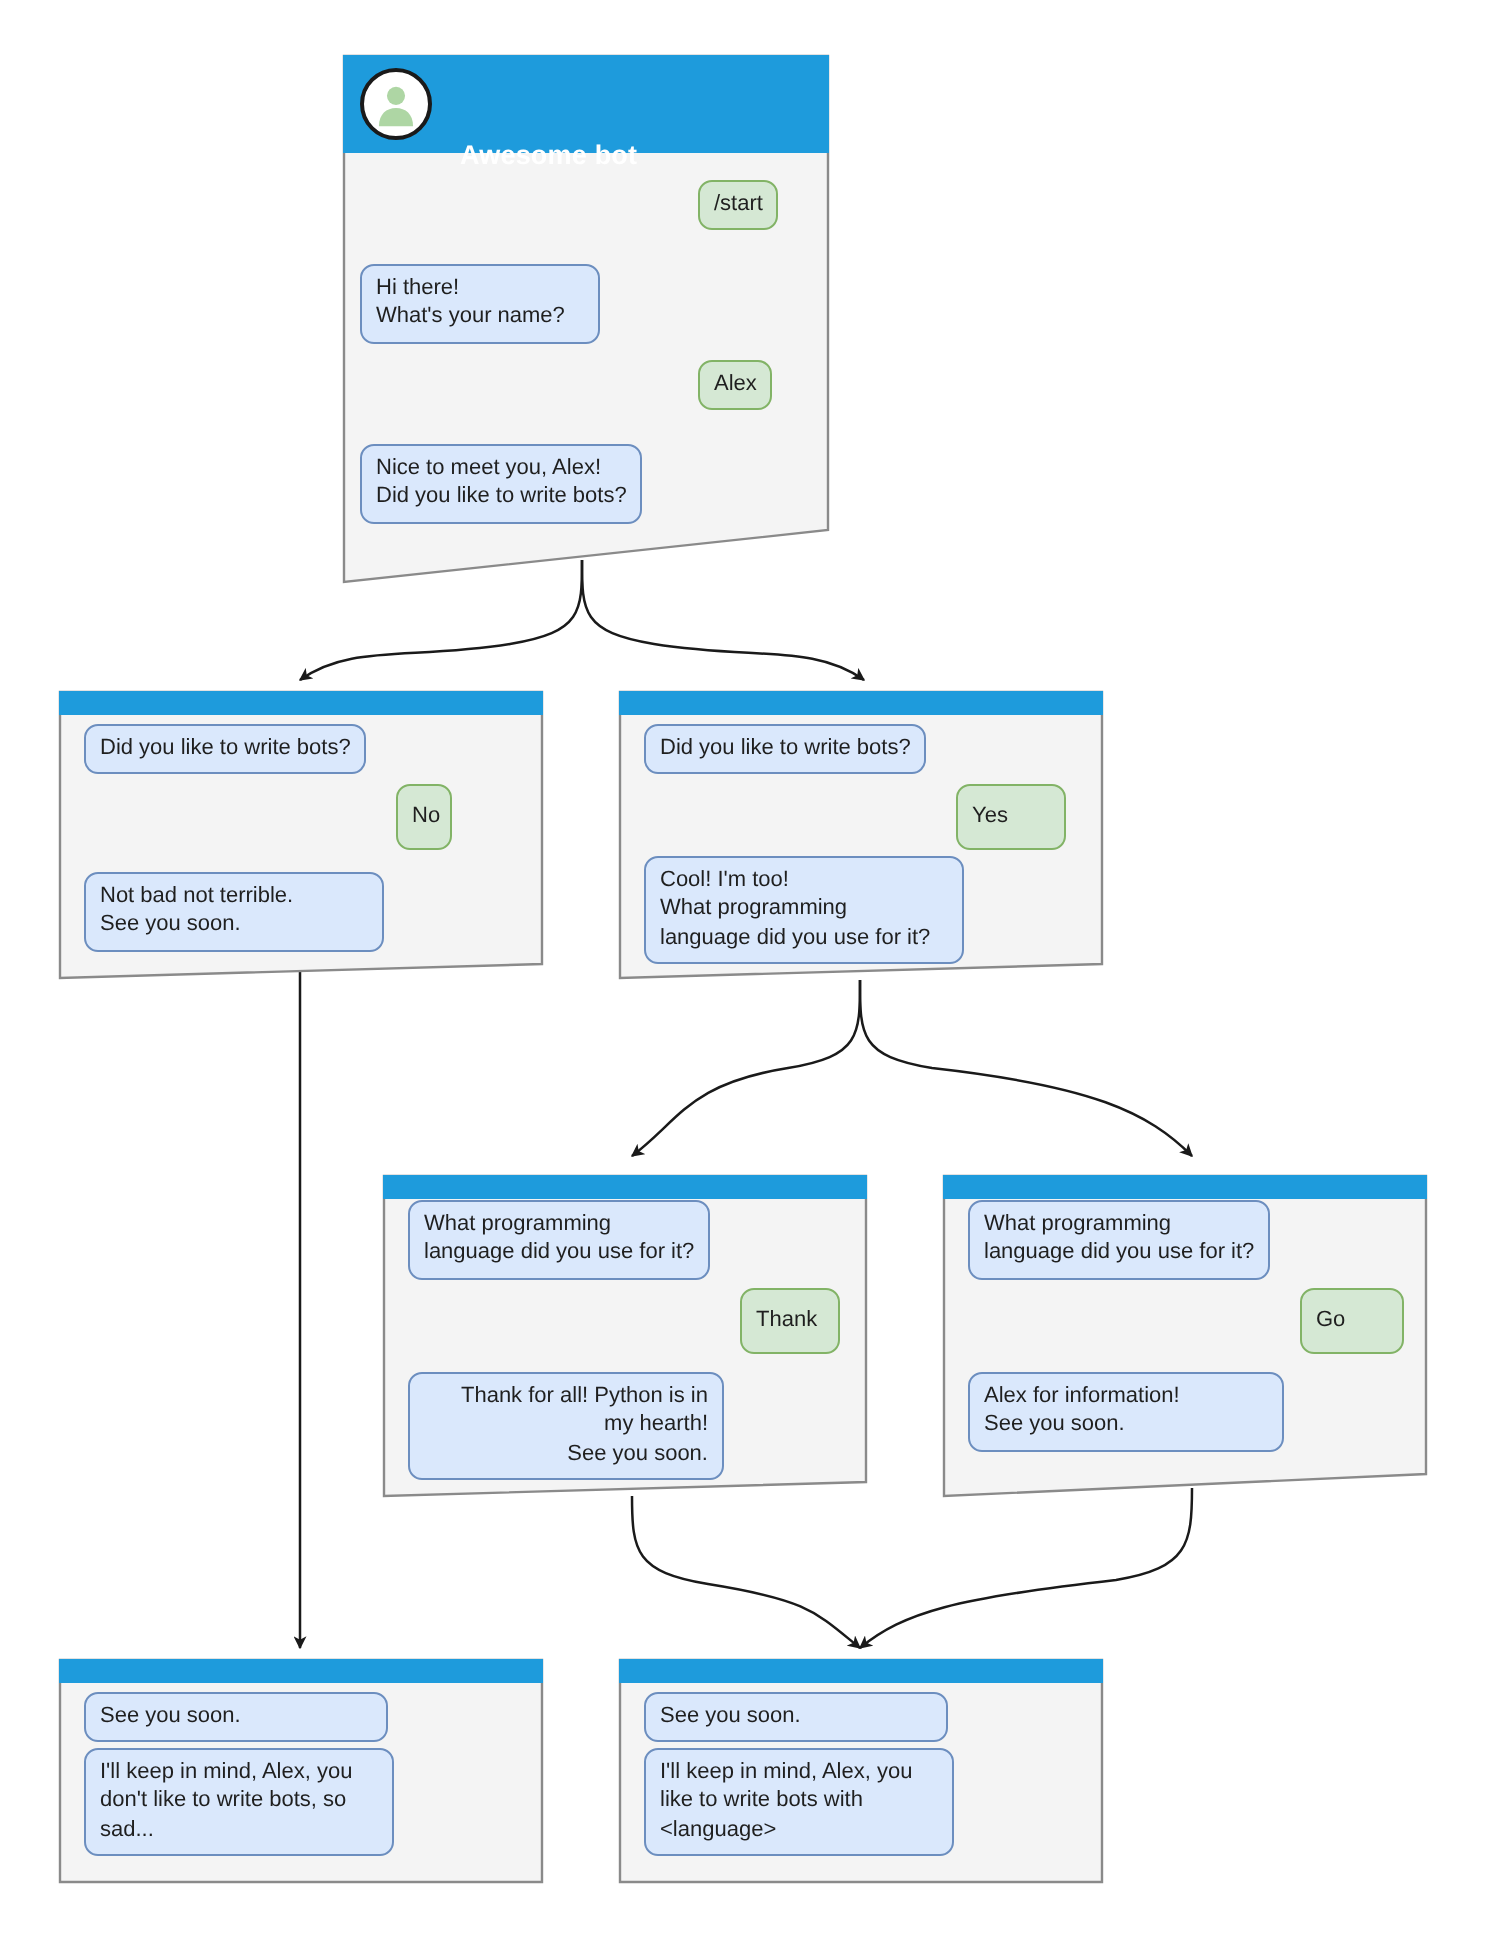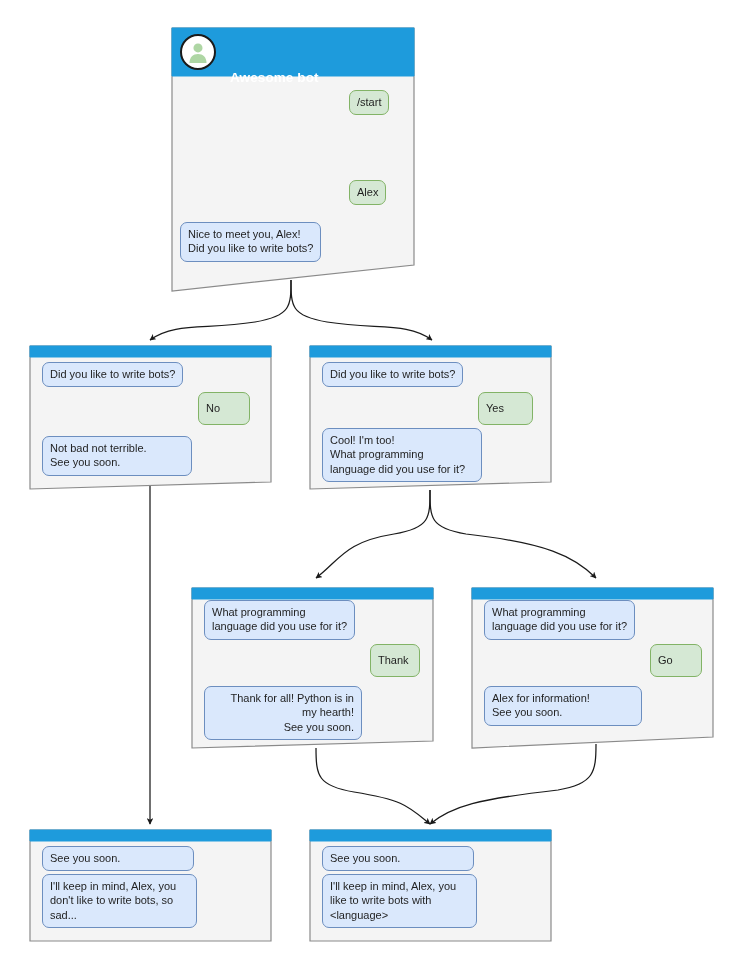--- a/index.html
+++ b/index.html
@@ -73,34 +73,36 @@
     <div class="content">
       <div class="avatar" style="left:12px;top:10px;width:36px;height:36px;">
         <svg class="glyph" viewBox="0 0 36 36">
           <circle cx="18" cy="13.4" r="5.1" fill="#aed6a4"></circle>
           <path d="M8.4,30.5 C8.4,23.6 12.6,20.2 18,20.2 C23.4,20.2 27.6,23.6 27.6,30.5 Z" fill="#aed6a4"></path>
         </svg>
       </div>
       <div class="hdr-title" style="left:62px;top:20px;margin-top:26px;">Awesome bot</div>
 
       <div class="bub out" style="left:181px;top:66px;">/start</div>
+      <div class="bub in" style="left:12px;top:108px;width:120px;">Hi there!
+What's your name?</div>
       <div class="bub out" style="left:181px;top:156px;">Alex</div>
       <div class="bub in" style="left:12px;top:198px;">Nice to meet you, Alex!
 Did you like to write bots?</div>
     </div>
   </div>
 
   <div class="node" style="left:28px;top:344px;width:245px;height:148px;">
     <svg class="shell" viewBox="0 0 245 148">
       <path d="M2,2 L243,2 L243,138 L2,145 Z" fill="#f4f4f4" stroke="#8a8a8a" stroke-width="1.2"></path>
       <path d="M2,2 L243,2 L243,13 L2,13 Z" fill="#1e9bdc" stroke="#1e9bdc" stroke-width="1"></path>
     </svg>
     <div class="content">
       <div class="bub in" style="left:14px;top:18px;">Did you like to write bots?</div>
-      <div class="bub out" style="left:170px;top:48px;width:52px;height:33px;display:flex;align-items:center;">No</div>
+      <div class="bub out" style="left:170px;top:48px;width:28px;height:33px;display:flex;align-items:center;">No</div>
       <div class="bub in" style="left:14px;top:92px;width:150px;">Not bad not terrible.
 See you soon.</div>
     </div>
   </div>
 
   <div class="node" style="left:308px;top:344px;width:245px;height:148px;">
     <svg class="shell" viewBox="0 0 245 148">
       <path d="M2,2 L243,2 L243,138 L2,145 Z" fill="#f4f4f4" stroke="#8a8a8a" stroke-width="1.2"></path>
       <path d="M2,2 L243,2 L243,13 L2,13 Z" fill="#1e9bdc" stroke="#1e9bdc" stroke-width="1"></path>
     </svg>

